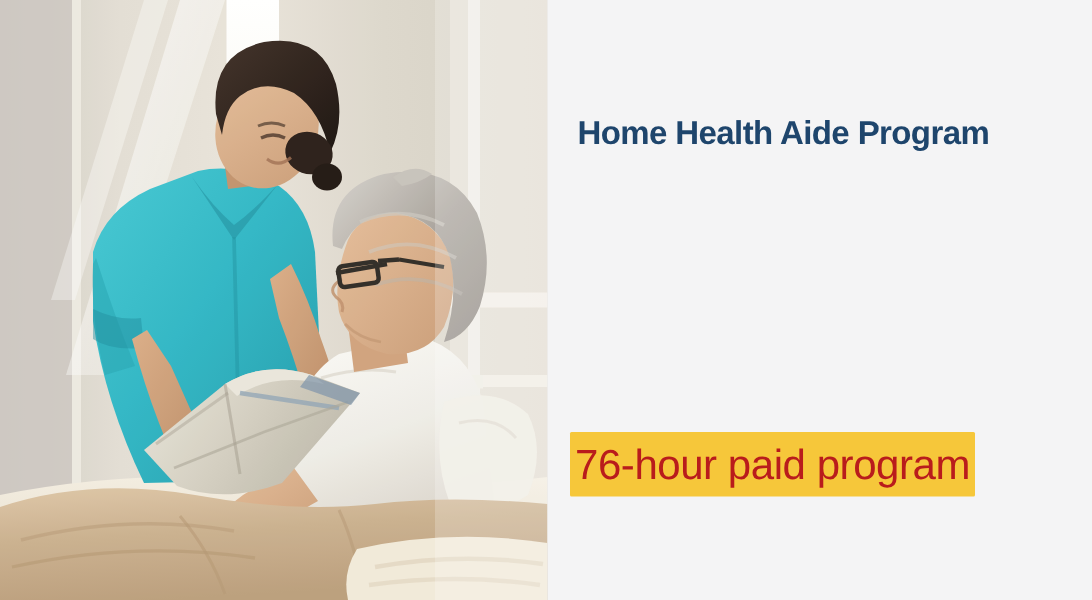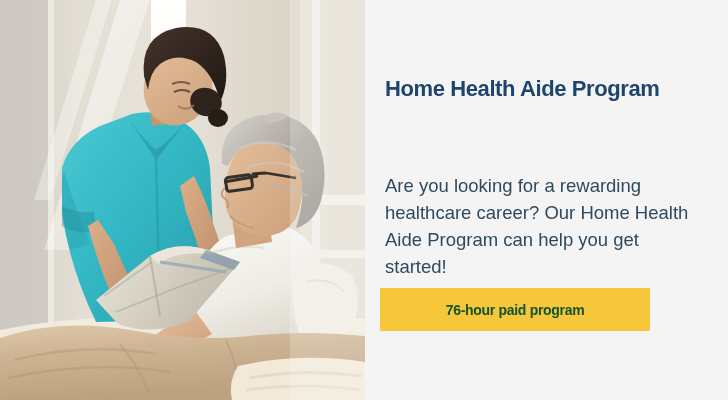--- a/index.html
+++ b/index.html
@@ -80,24 +80,24 @@
     border: none;
     border-radius: 1px;
     display: flex;
     align-items: center;
     justify-content: center;
     cursor: pointer;
     padding: 0;
   }
   .cta-label {
     font-family: "Liberation Sans", sans-serif;
-    font-size: 14px;
-    font-weight: bold;
+    font-size: 28px;
+    font-weight: normal;
     letter-spacing: -0.3px;
-    color: #14532d;
+    color: #b91c1c;
     white-space: nowrap;
   }
 </style>
 </head>
 <body>
 
 <div class="banner">
 
   <div class="photo-panel">
     <svg class="photo-svg" viewBox="0 0 365 400" preserveAspectRatio="xMidYMid slice">
@@ -287,20 +287,19 @@
 
       <rect x="0" y="0" width="365" height="400" fill="#fff6e2" opacity="0.05"></rect>
       <rect x="290" y="0" width="75" height="400" fill="#ffffff" opacity="0.22"></rect>
     </svg>
   </div>
 
   <div class="content-panel">
 
     <h1 class="headline">Home Health Aide Program</h1>
 
-    <p class="subcopy">Are you looking for a rewarding healthcare career? Our Home Health Aide Program can help you get started!</p>
 
     <button class="cta-button">
       <span class="cta-label">76-hour paid program</span>
     </button>
 
   </div>
 </div>
 
 </body></html>

